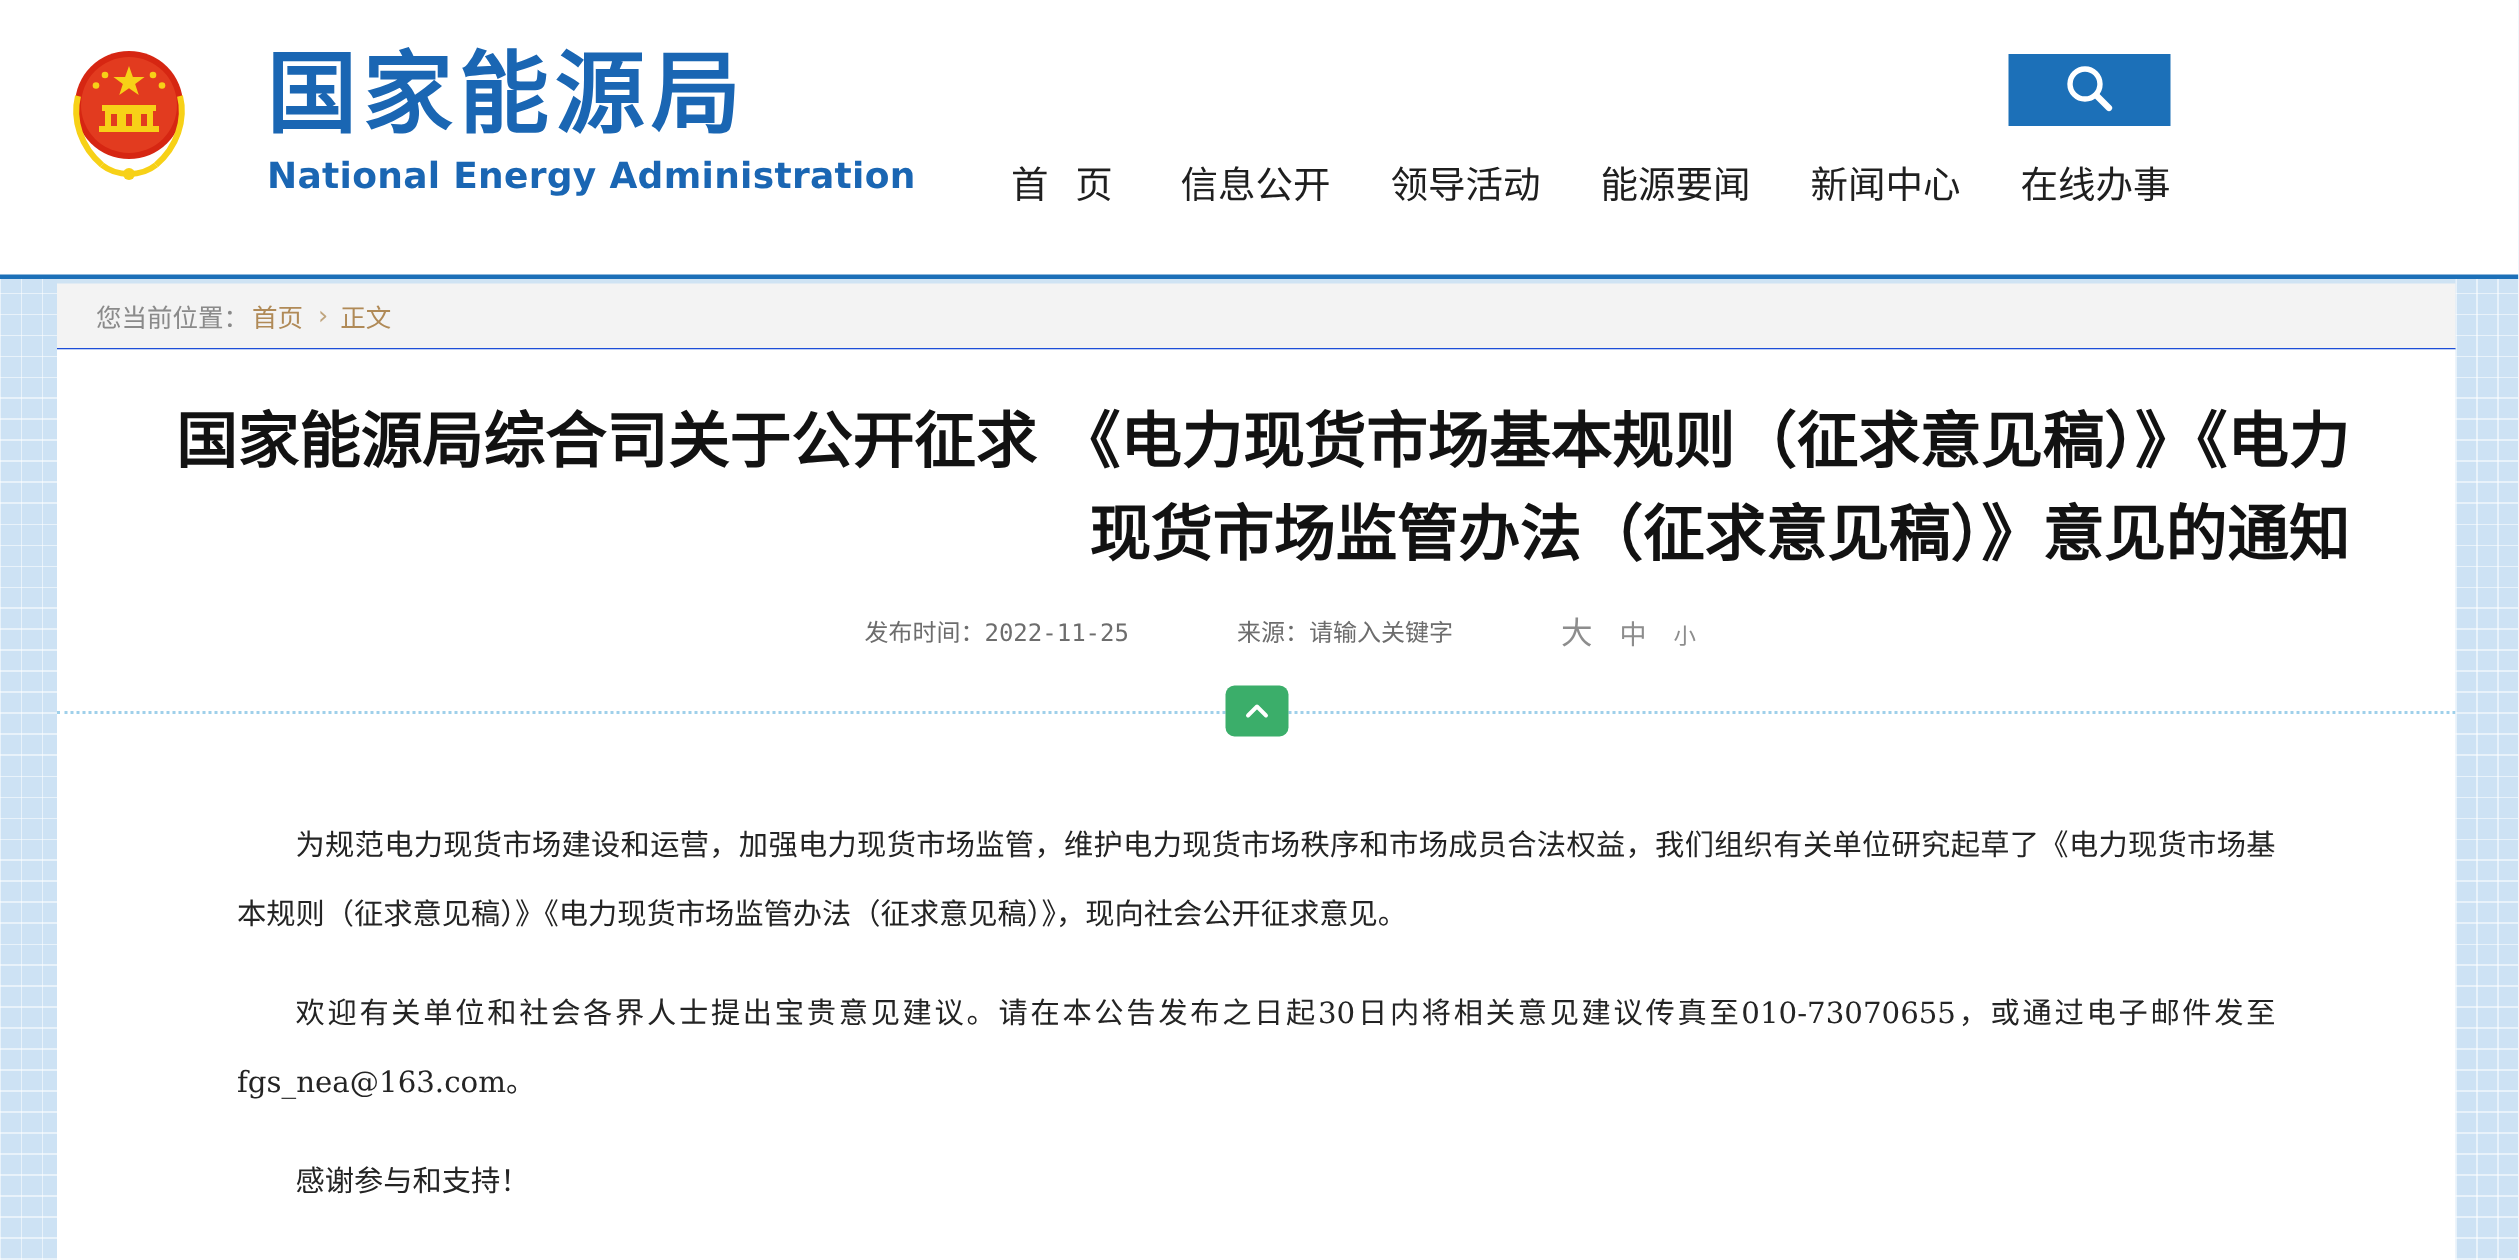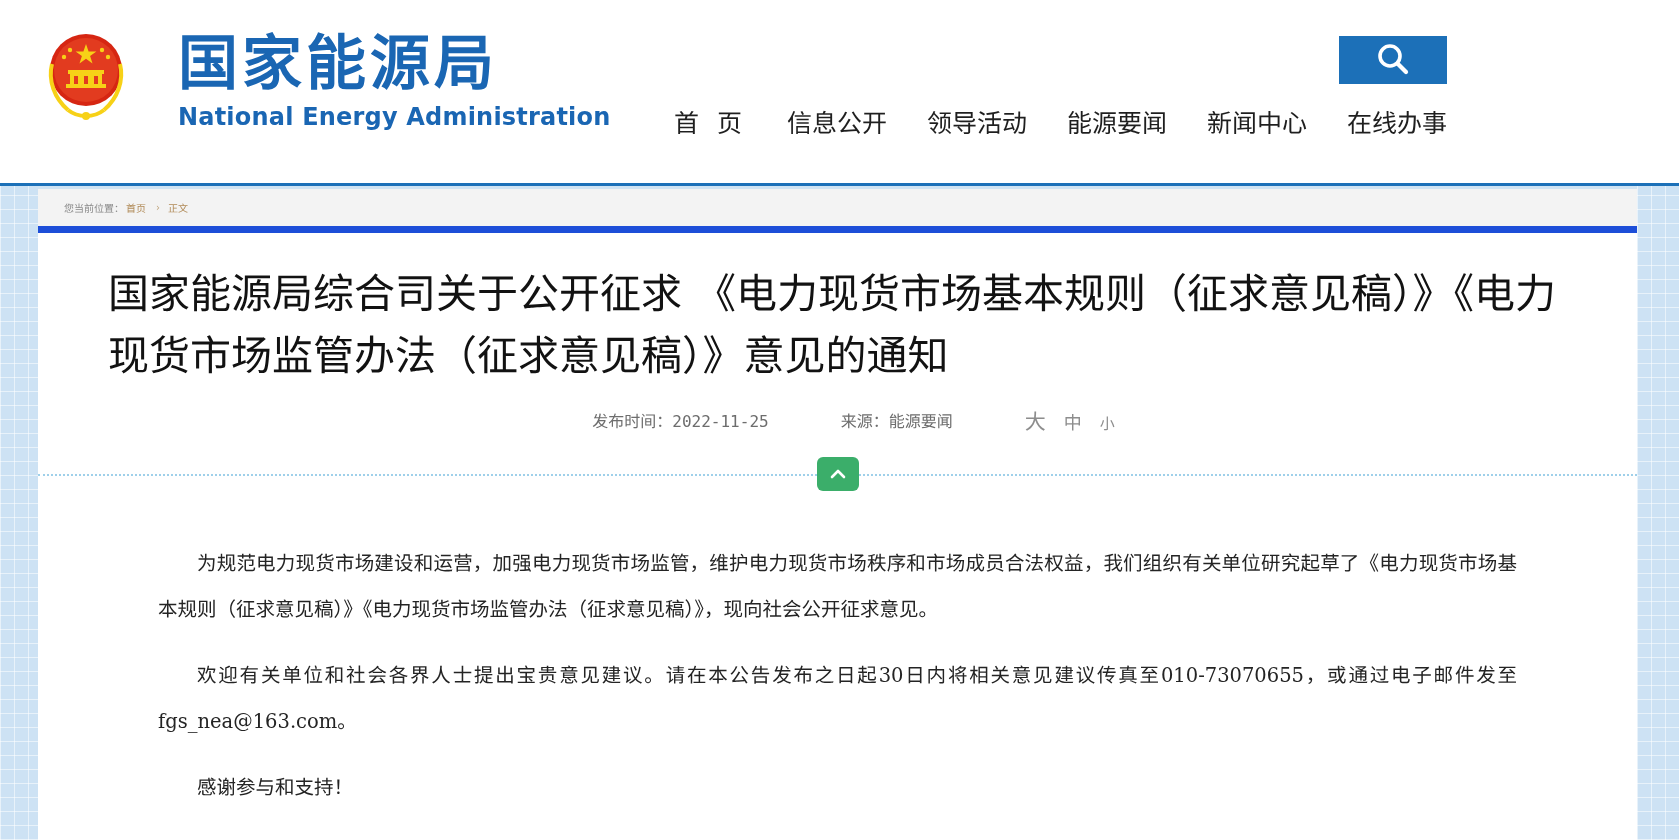--- a/index.html
+++ b/index.html
@@ -137,49 +137,49 @@
   .nav-item.first { letter-spacing: 5px; }
 
   
   .crumb-bar {
     position: absolute;
     left: 38px;
     right: 42px;
     top: 189px;
     height: 44px;
     background: #f3f3f3;
-    border-bottom: 7px solid #1d4ed8;
+    border-bottom: 1px solid #1d4ed8;
     display: flex;
     align-items: center;
     padding-left: 26px;
     font-family: "DejaVu Sans", "Liberation Sans", sans-serif;
-    font-size: 10px;
+    font-size: 17px;
     color: #9a7b4f;
   }
   .crumb-label { color: #8a8a8a; }
   .crumb-link  { color: #b08a57; text-decoration: none; cursor: pointer; margin: 0 2px; }
   .crumb-sep   { color: #c0a57e; margin: 0 8px; }
   .crumb-cur   { color: #b08a57; }
 
   
   .article {
     position: absolute;
     left: 38px;
     right: 42px;
     top: 233px;
     bottom: 0;
     background: #ffffff;
     overflow: hidden;
   }
   .title {
     margin: 30px 70px 0 70px;
-    text-align: left;
+    text-align: right;
     font-family: "DejaVu Sans", "Liberation Sans", sans-serif;
     font-size: 41px;
-    font-weight: normal;
+    font-weight: bold;
     line-height: 62px;
     color: #121212;
   }
   .meta {
     margin-top: 18px;
     display: flex;
     justify-content: center;
     align-items: center;
     gap: 72px;
     font-family: "DejaVu Sans Mono", "Liberation Mono", monospace;
@@ -308,21 +308,21 @@
     <span class="crumb-sep">›</span>
     <span class="crumb-cur">正文</span>
   </div>
 
   <div class="article">
 
     <h1 class="title">国家能源局综合司关于公开征求 《电力现货市场基本规则（征求意见稿）》《电力现货市场监管办法（征求意见稿）》意见的通知</h1>
 
     <div class="meta">
       <span>发布时间：2022-11-25</span>
-      <span>来源：能源要闻</span>
+      <span>来源：请输入关键字</span>
       <span class="meta-sizes">
         <span class="size-l">大</span>
         <span class="size-m">中</span>
         <span class="size-s">小</span>
       </span>
     </div>
 
     <div class="sep-wrap">
       <div class="sep-line"></div>
       <div class="scroll-top-btn">

